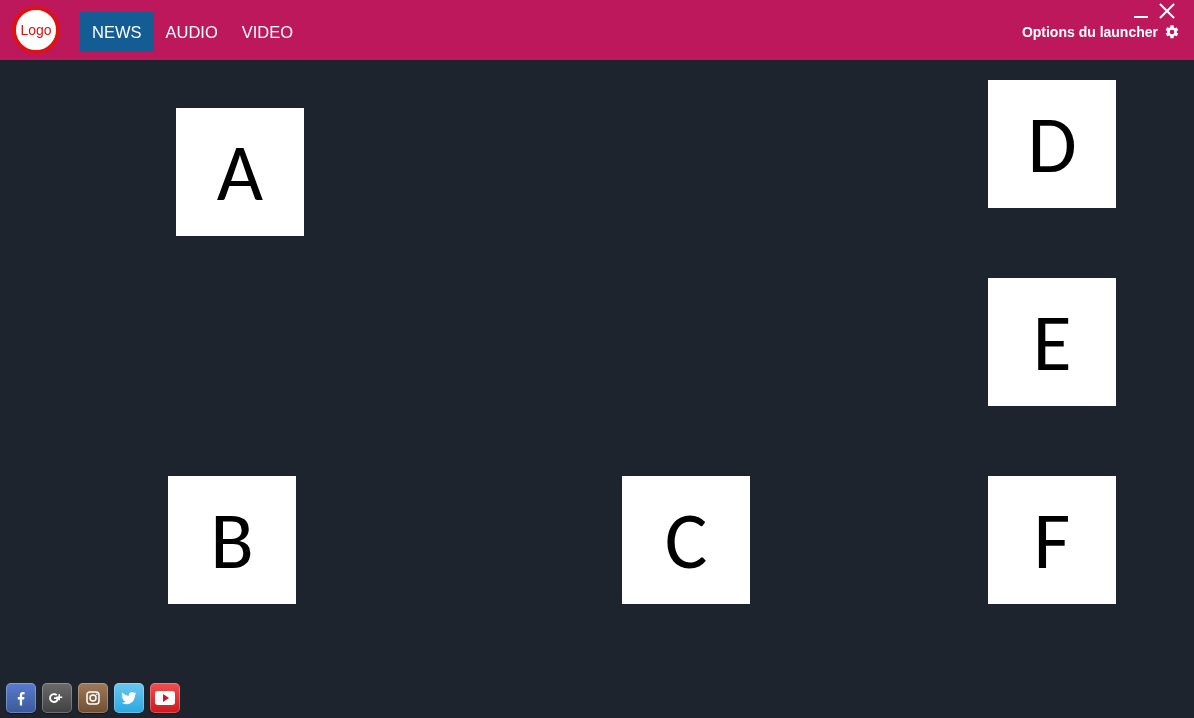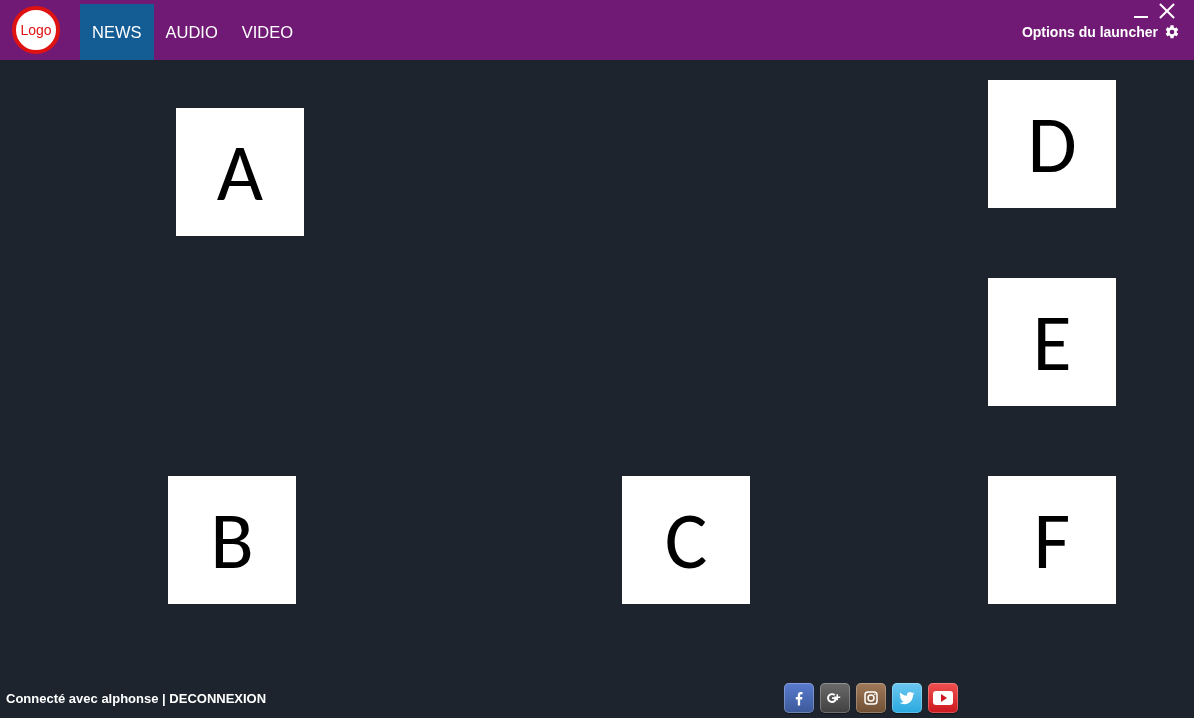--- a/index.html
+++ b/index.html
@@ -1,21 +1,21 @@
 <!DOCTYPE html>
 <html><head>
 <meta charset="utf-8">
 <style>
   * { box-sizing: border-box; margin: 0; padding: 0; }
   html, body { width: 1194px; height: 718px; overflow: hidden; font-family: "Segoe UI", Arial, sans-serif; }
   body { background: #1d242d; display: flex; flex-direction: column; }
 
   
   .header {
-    background: #701a75;
+    background: #be185d;
     height: 60px;
     display: flex;
     align-items: center;
     position: relative;
   }
   .logo {
     width: 48px; height: 48px;
     margin-left: 12px;
     background: #fff;
     border: 4px solid #df1212;
@@ -28,21 +28,21 @@
   .tabs { display: flex; margin-left: 20px; height: 100%; align-items: center; }
   .tab {
     color: #ffffff;
     font-size: 16.5px;
     padding: 0 12px;
     height: 48px;
     display: flex; align-items: center;
     cursor: pointer;
     margin-top: 4px;
   }
-  .tab.active { background: #145c94; height: 56px; }
+  .tab.active { background: #145c94; height: 40px; }
   .header-right {
     position: absolute;
     right: 8px;
     top: 0;
     display: flex;
     flex-direction: column;
     align-items: flex-end;
     height: 100%;
     padding: 2px 6px 4px 0;
     color: #fff;
@@ -141,23 +141,20 @@
 <div class="content">
   <div class="tile tileA">A</div>
   <div class="tile tileB">B</div>
   <div class="tile tileC">C</div>
   <div class="tile tileD">D</div>
   <div class="tile tileE">E</div>
   <div class="tile tileF">F</div>
 </div>
 
 <div class="footer">
-  <div class="footer-left">
-    <span>Connecté avec </span><span>alphonse</span><span> | </span><span class="logout">DECONNEXION</span>
-  </div>
   <div class="social">
     <div class="sbtn fb">
       <svg viewBox="0 0 24 24">
           <path d="M13.5 22v-8h2.7l.4-3.2h-3.1V8.6c0-.9.3-1.6 1.7-1.6h1.6V4.2C16.5 4.1 15.5 4 14.4 4c-2.4 0-4 1.5-4 4.2v2.6H7.7V14h2.7v8z"></path>
         </svg>
     </div>
     <div class="sbtn gp">
       <svg viewBox="0 0 24 24">
           <path d="M19 10h-3V7h-2v3h-3v2h3v3h2v-3h3z M8 11v2.4h3.4C11 15 9.9 16 8 16c-2.2 0-4-1.8-4-4s1.8-4 4-4c1.1 0 2 .4 2.7 1.1l1.8-1.8C11.3 6.2 9.8 5.5 8 5.5 4.4 5.5 1.5 8.4 1.5 12S4.4 18.5 8 18.5c3.7 0 6.2-2.6 6.2-6.3 0-.4 0-.8-.1-1.2H8z"></path>
         </svg>

